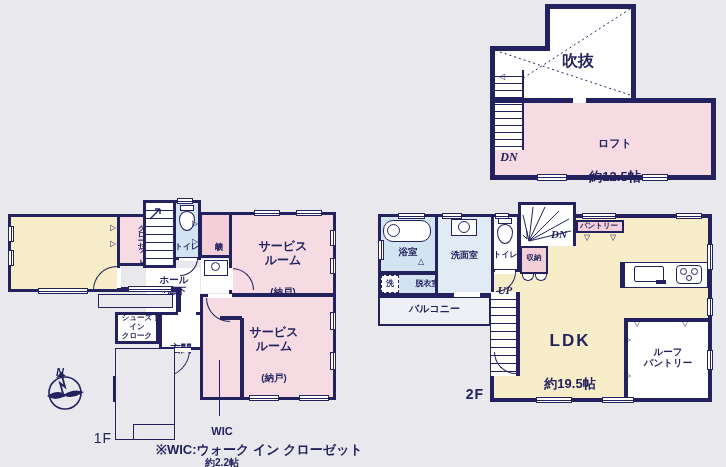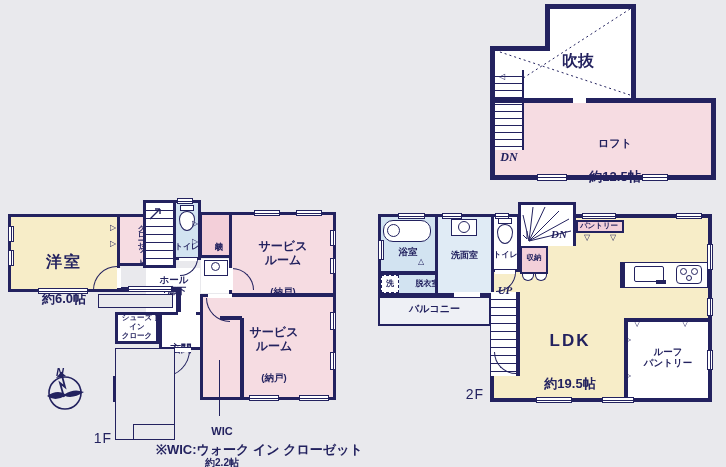--- a/index.html
+++ b/index.html
@@ -67,24 +67,20 @@
       <div class="wallseg" style="left: 0px; top: 94px; width: 226px; height: 5px;"></div>
       <div class="wallseg" style="left: 221px; top: 94px; width: 5px; height: 82px;"></div>
       <div class="wallseg" style="left: 0px; top: 171px; width: 226px; height: 5px;"></div>
       <div class="open" style="left: 83px; top: 94px; width: 13px; height: 5px;"></div>
       <div class="win win-h" style="left: 47px; top: 170px; width: 30px; height: 7px;"></div>
       <div class="win win-h" style="left: 152px; top: 170px; width: 26px; height: 7px;"></div>
     </div>
 
   <div id="f1" class="plan" style="left:8px;top:198px;width:330px;height:252px">
     <div class="room cream" style="left:0;top:16px;width:112px;height:78px"></div>
-    <div class="lbl stack" style="left:8px;top:36px;width:96px">
-      <span style="font-size:16px;letter-spacing:2px">洋室</span>
-      <span style="font-size:13px">約6.0帖</span>
-    </div>
     <div class="room pink" style="left:109px;top:16px;width:32px;height:52px"></div>
     <div class="lbl vert" style="left:113px;top:20px;width:24px;height:45px;font-size:7.5px;font-weight:bold">クローゼット</div>
     <div class="room white treads" style="left:135px;top:2px;width:33px;height:68px;background-image:repeating-linear-gradient(to bottom,transparent 0 7px,var(--wall) 7px 8px)"></div>
     <svg style="left:139px;top:6px" width="18" height="18" viewBox="0 0 18 18">
       <path d="M3,15 L13,5 M13,5 L8,5 M13,5 L13,10" stroke="#23225f" stroke-width="1.4" fill="none"></path>
     </svg>
     <div class="lbl it" style="left:132px;top:64px;width:36px;font-size:12px;background:transparent">UP</div>
     <div class="room blue" style="left:165px;top:2px;width:28px;height:60px"></div>
     <div class="fix" style="left:172px;top:7px;width:14px;height:6px"></div>
     <div class="circ" style="left:171px;top:13px;width:16px;height:20px;border-radius:50% 50% 50% 50%/40% 40% 60% 60%"></div>
@@ -205,21 +201,21 @@
     <div class="treads" style="left:113px;top:90px;width:29px;height:84px;border-right:4px solid var(--wall);background-image:repeating-linear-gradient(to bottom,transparent 0 7px,var(--wall) 7px 8px)"></div>
     <div class="lbl it" style="left:112px;top:82px;width:30px;font-size:11px">UP</div>
     <div class="room b2" style="left:0;top:94px;width:113px;height:30px;background:#eef0f5"></div>
     <div class="lbl" style="left:4px;top:101px;width:105px;font-size:10px">バルコニー</div>
     <div class="lbl stack" style="left:142px;top:110px;width:100px">
       <span style="font-size:17px;letter-spacing:2px">LDK</span>
       <span style="font-size:13px;margin-top:6px">約19.5帖</span>
     </div>
     <div class="arc arc-br" style="left:118px;top:70px;width:20px;height:20px"></div>
     <div class="arc arc-bl" style="left:116px;top:150px;width:22px;height:22px"></div>
-    <div class="lbl" style="left:80px;top:184px;width:34px;font-size:14px;font-weight:normal;letter-spacing:1px">2F</div>
+    <div class="lbl" style="left:80px;top:184px;width:34px;font-size:14px;font-weight:bold;letter-spacing:1px">2F</div>
   <div class="wallseg" style="left: 242px; top: 60px; width: 5px; height: 26px;"></div>
       <div class="open" style="left: 117px; top: 68px; width: 20px; height: 4px;"></div>
       <div class="open" style="left: 76px; top: 90px; width: 26px; height: 5px;"></div>
       <div class="win win-h" style="left: 20px; top: 11px; width: 27px; height: 6px;"></div>
       <div class="win win-h" style="left: 64px; top: 11px; width: 20px; height: 6px;"></div>
       <div class="win win-h" style="left: 117px; top: 11px; width: 14px; height: 6px;"></div>
       <div class="win win-h" style="left: 204px; top: 11px; width: 34px; height: 6px;"></div>
       <div class="win win-h" style="left: 298px; top: 11px; width: 26px; height: 6px;"></div>
       <div class="win win-h" style="left: 158px; top: 195px; width: 36px; height: 6px;"></div>
       <div class="win win-h" style="left: 224px; top: 195px; width: 32px; height: 6px;"></div>

